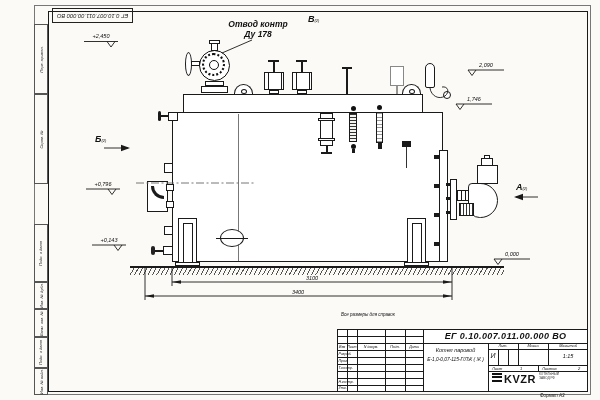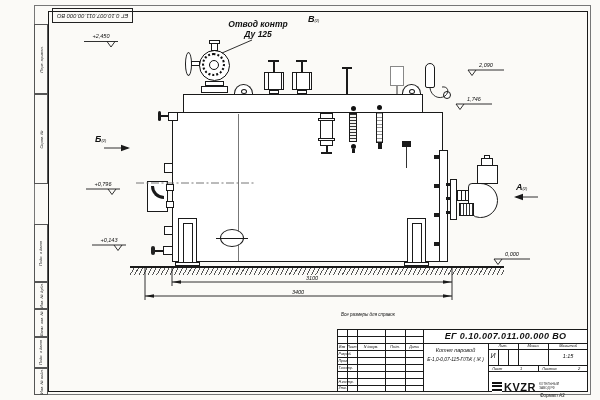--- a/index.html
+++ b/index.html
@@ -190,21 +190,21 @@
       <polygon points="172,282 181,280.2 181,283.8"></polygon>
       <polygon points="452,282 443,280.2 443,283.8"></polygon>
       <polygon points="145,296 154,294.2 154,297.8"></polygon>
       <polygon points="452,296 443,294.2 443,297.8"></polygon>
       <polygon points="130,148 121,144.8 121,151.2"></polygon>
       <polygon points="514,197 523,193.8 523,200.2"></polygon>
     </g>
   </svg>
 
   <div class="txt" style="left:222px;top:19px;width:72px;text-align:center;font-size:8.5px;font-weight:bold;">Отвод контр</div>
-  <div class="txt" style="left:222px;top:29px;width:72px;text-align:center;font-size:8.5px;font-weight:bold;">Ду 125</div>
+  <div class="txt" style="left:222px;top:29px;width:72px;text-align:center;font-size:8.5px;font-weight:bold;">Ду 178</div>
   <div class="txt viewtxt" style="left:308px;top:14px;"><span>В</span><small>(2)</small></div>
   <div class="txt viewtxt" style="left:95px;top:134px;"><span>Б</span><small>(2)</small></div>
   <div class="txt viewtxt" style="left:516px;top:182px;"><span>А</span><small>(2)</small></div>
 
   <div class="txt elevtxt" style="left:84px;top:33px;width:34px;">+2,450</div>
   <div class="txt elevtxt" style="left:86px;top:181px;width:34px;">+0,796</div>
   <div class="txt elevtxt" style="left:92px;top:237px;width:34px;">+0,143</div>
   <div class="txt elevtxt" style="left:468px;top:62px;width:36px;">2,090</div>
   <div class="txt elevtxt" style="left:456px;top:96px;width:36px;">1,746</div>
   <div class="txt elevtxt" style="left:494px;top:251px;width:36px;">0,000</div>
@@ -262,21 +262,21 @@
   <div class="tb-txt" style="left:518px;top:344px;width:30px;text-align:center;font-size:3.8px;">Масса</div>
   <div class="tb-txt" style="left:548px;top:344px;width:40px;text-align:center;font-size:3.8px;">Масштаб</div>
   <div class="tb-txt" style="left:488px;top:352px;width:10px;text-align:center;font-size:7px;">И</div>
   <div class="tb-txt" style="left:548px;top:353px;width:40px;text-align:center;font-size:5.5px;">1:15</div>
 
   <div class="tb-txt" style="left:492px;top:366px;font-size:4px;">Лист</div>
   <div class="tb-txt" style="left:520px;top:366px;font-size:4px;">1</div>
   <div class="tb-txt" style="left:542px;top:366px;font-size:4px;">Листов</div>
   <div class="tb-txt" style="left:578px;top:366px;font-size:4px;">2</div>
 
-  <div class="abs" style="left:492px;top:373px;width:94px;height:28px;display:flex;align-items:center;">
+  <div class="abs" style="left:492px;top:373px;width:94px;height:17px;display:flex;align-items:flex-start;">
     <span style="display:inline-block;width:10px;height:10px;background:repeating-linear-gradient(180deg,#111 0 2px,#fff 2px 3.5px);margin-right:2px;"></span>
     <span style="font-weight:bold;font-size:11px;letter-spacing:0.5px;color:#111;">KVZR</span>
     <span style="margin-left:3px;display:inline-flex;flex-direction:column;line-height:1.2;">
       <span style="font-size:3.2px;color:#333;">КОТЕЛЬНЫЙ</span>
       <span style="font-size:3.2px;color:#333;">ЗАВОД РФ</span>
     </span>
   </div>
 
   <div class="tb-txt" style="left:540px;top:393px;font-size:4.5px;">Формат А3</div>
 

